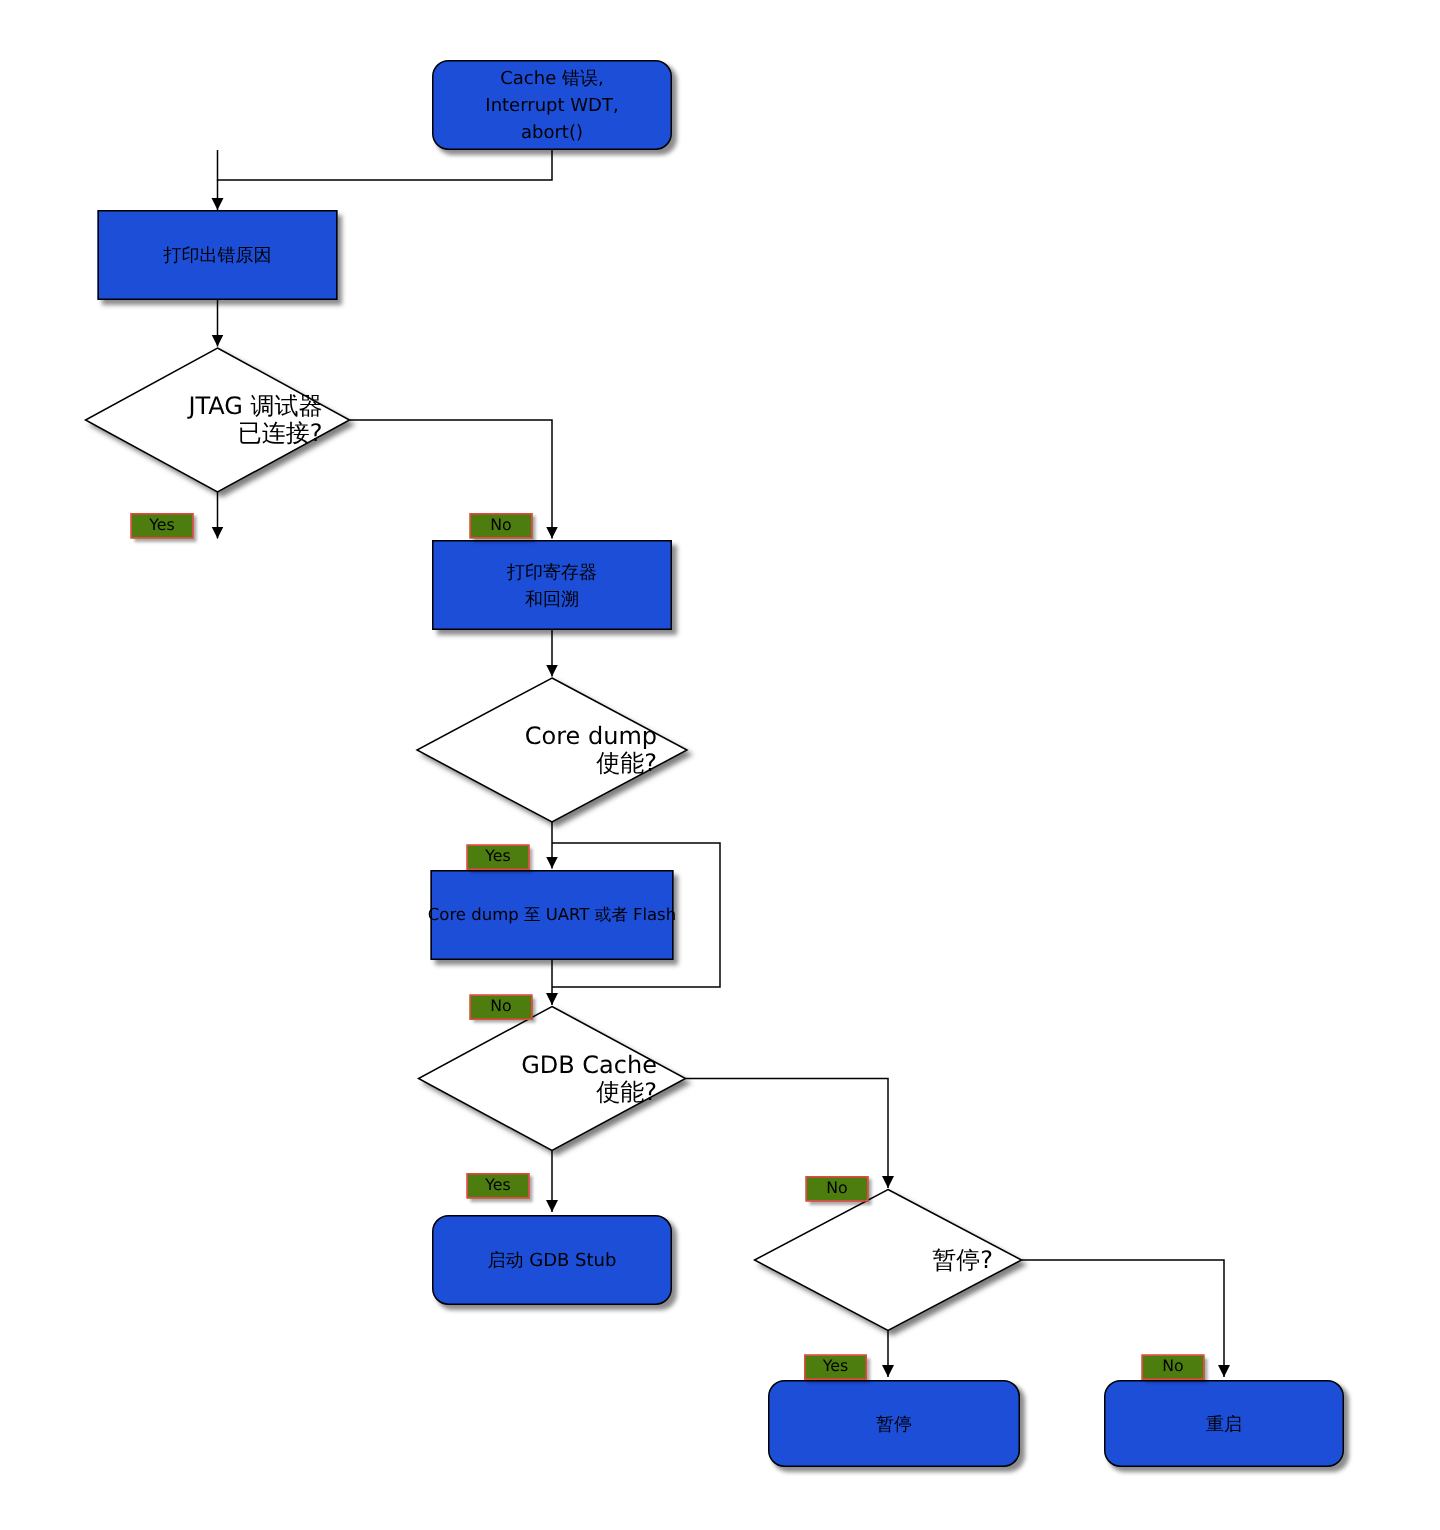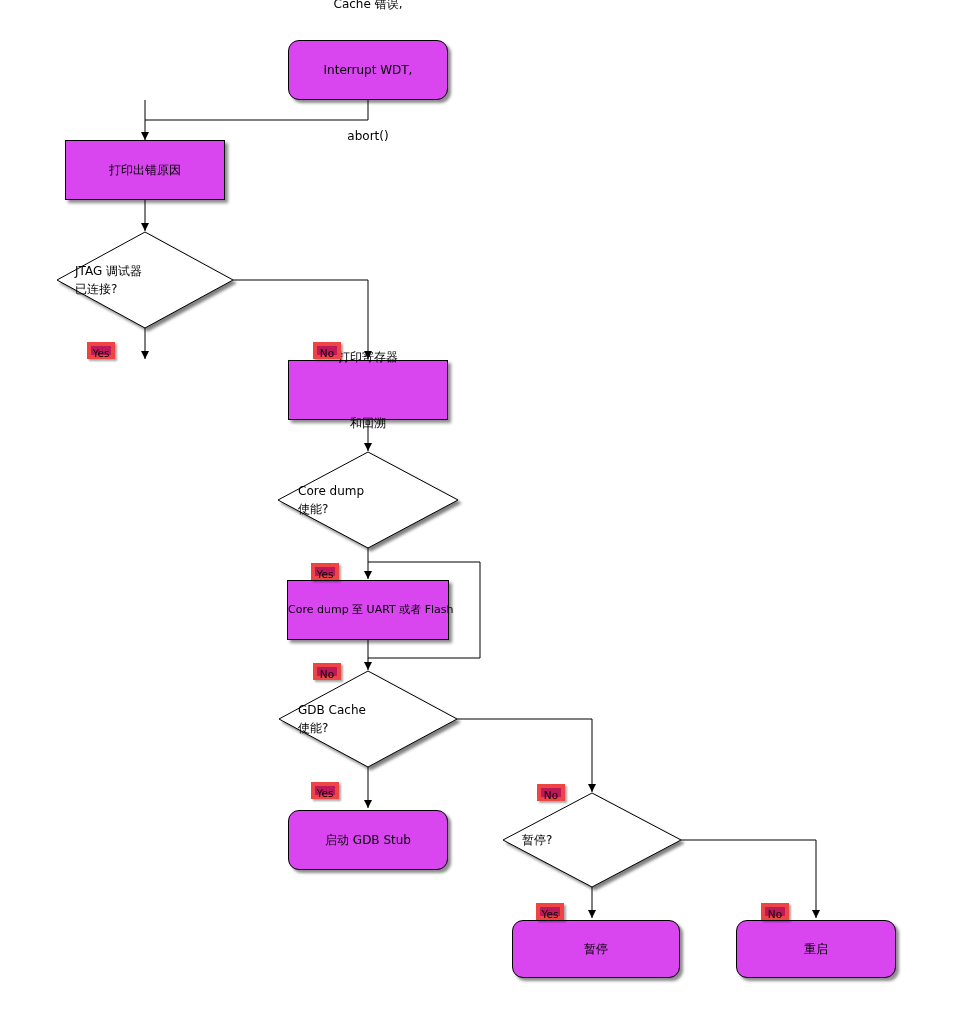--- a/index.html
+++ b/index.html
@@ -2,34 +2,33 @@
 <html><head>
 <meta charset="utf-8">
 <style>
   html,body{margin:0;padding:0;background:#ffffff;}
   #stage{
     position:relative;width:960px;height:1020px;background:#ffffff;overflow:hidden;
     font-family:"DejaVu Sans","Liberation Sans",sans-serif;color:#000;
   }
   #wires{position:absolute;left:0;top:0;width:960px;height:1020px;}
   .node{
-    position:absolute;box-sizing:border-box;background:#d946ef;border:1px solid #000;
-    display:flex;flex-direction:column;justify-content:center;
+    position:absolute;box-sizing:border-box;background:#1d4ed8;border:1px solid #000;
+    display:flex;flex-direction:column;align-items:center;justify-content:center;
     text-align:center;font-size:12px;line-height:18px;
     box-shadow:3px 3px 3px rgba(0,0,0,0.45);
-    gap:48px;
   }
   .rounded{border-radius:11px;}
   .nowrap{white-space:nowrap;font-size:11px;}
   .dlabel{
-    position:absolute;text-align:left;font-size:12px;line-height:18px;pointer-events:none;
+    position:absolute;text-align:right;font-size:16px;line-height:18px;pointer-events:none;
   }
   .elabel{
-    position:absolute;box-sizing:border-box;width:28px;height:17px;line-height:15px;
-    background:#be185d;border:4px solid #ef4444;text-align:center;font-size:10.5px;
+    position:absolute;box-sizing:border-box;width:42px;height:17px;line-height:15px;
+    background:#4d7c0f;border:1px solid #ef4444;text-align:center;font-size:10.5px;
     box-shadow:2px 2px 2px rgba(0,0,0,0.35);
   }
 </style>
 </head>
 <body>
 
 <div id="stage">
 
   <svg id="wires" xmlns="http://www.w3.org/2000/svg" width="960" height="1020">
     <defs>

